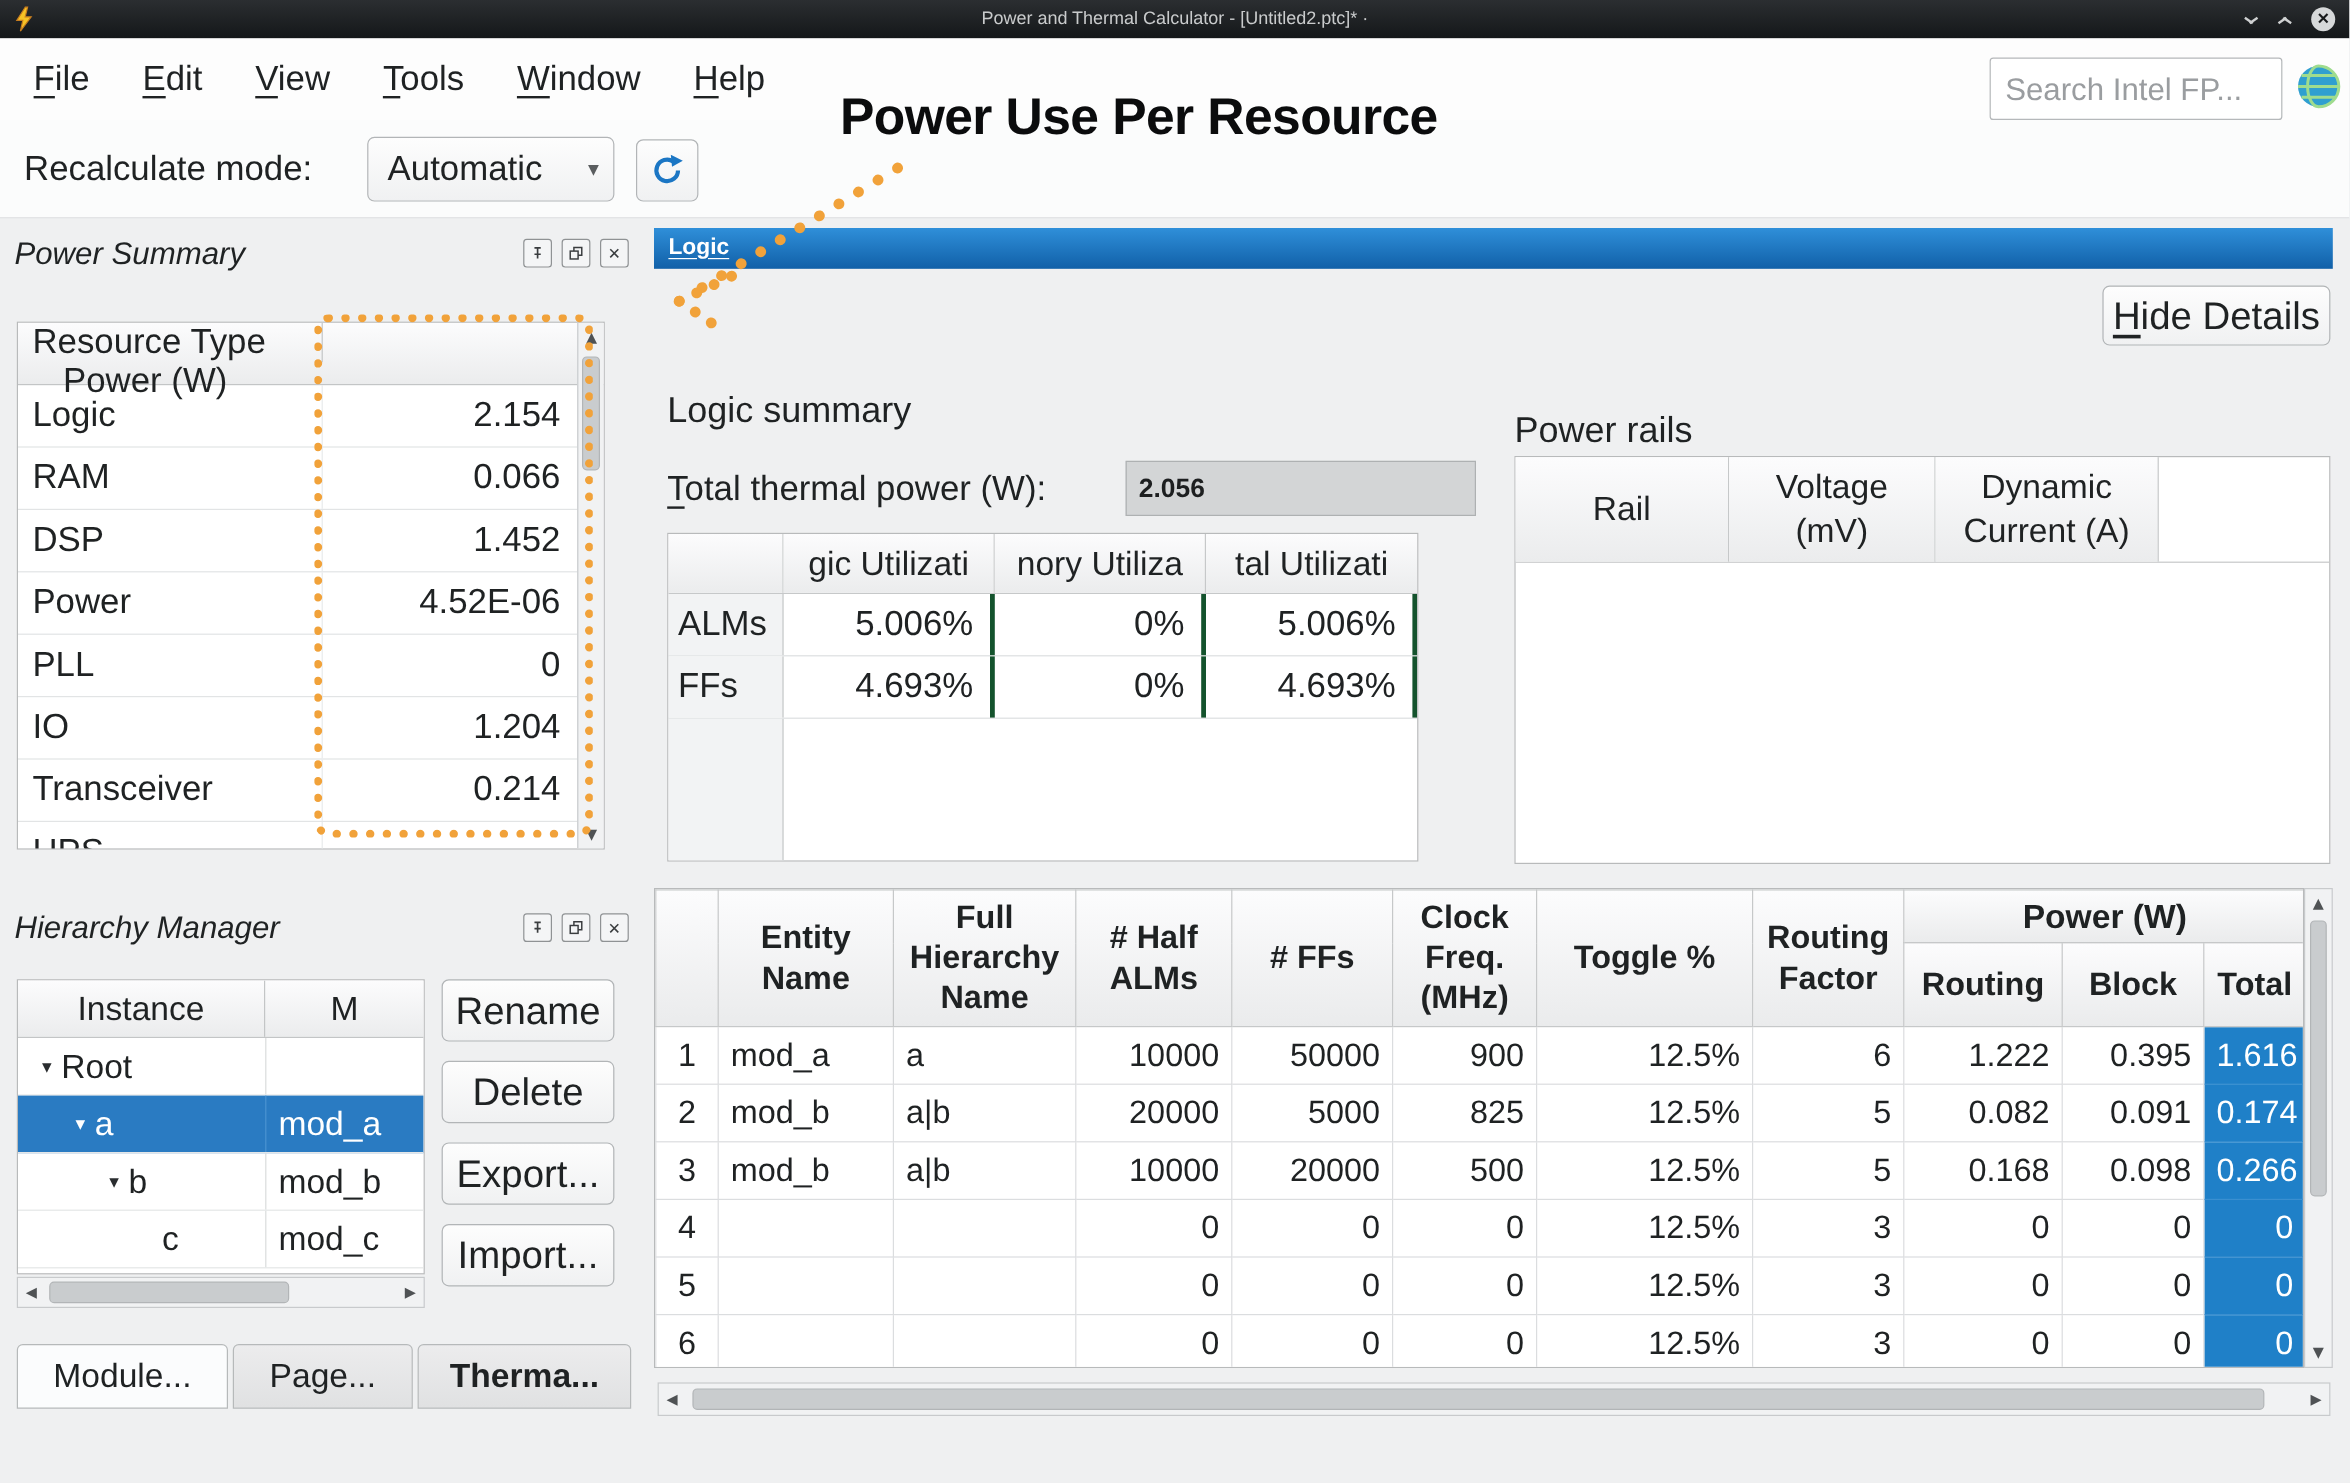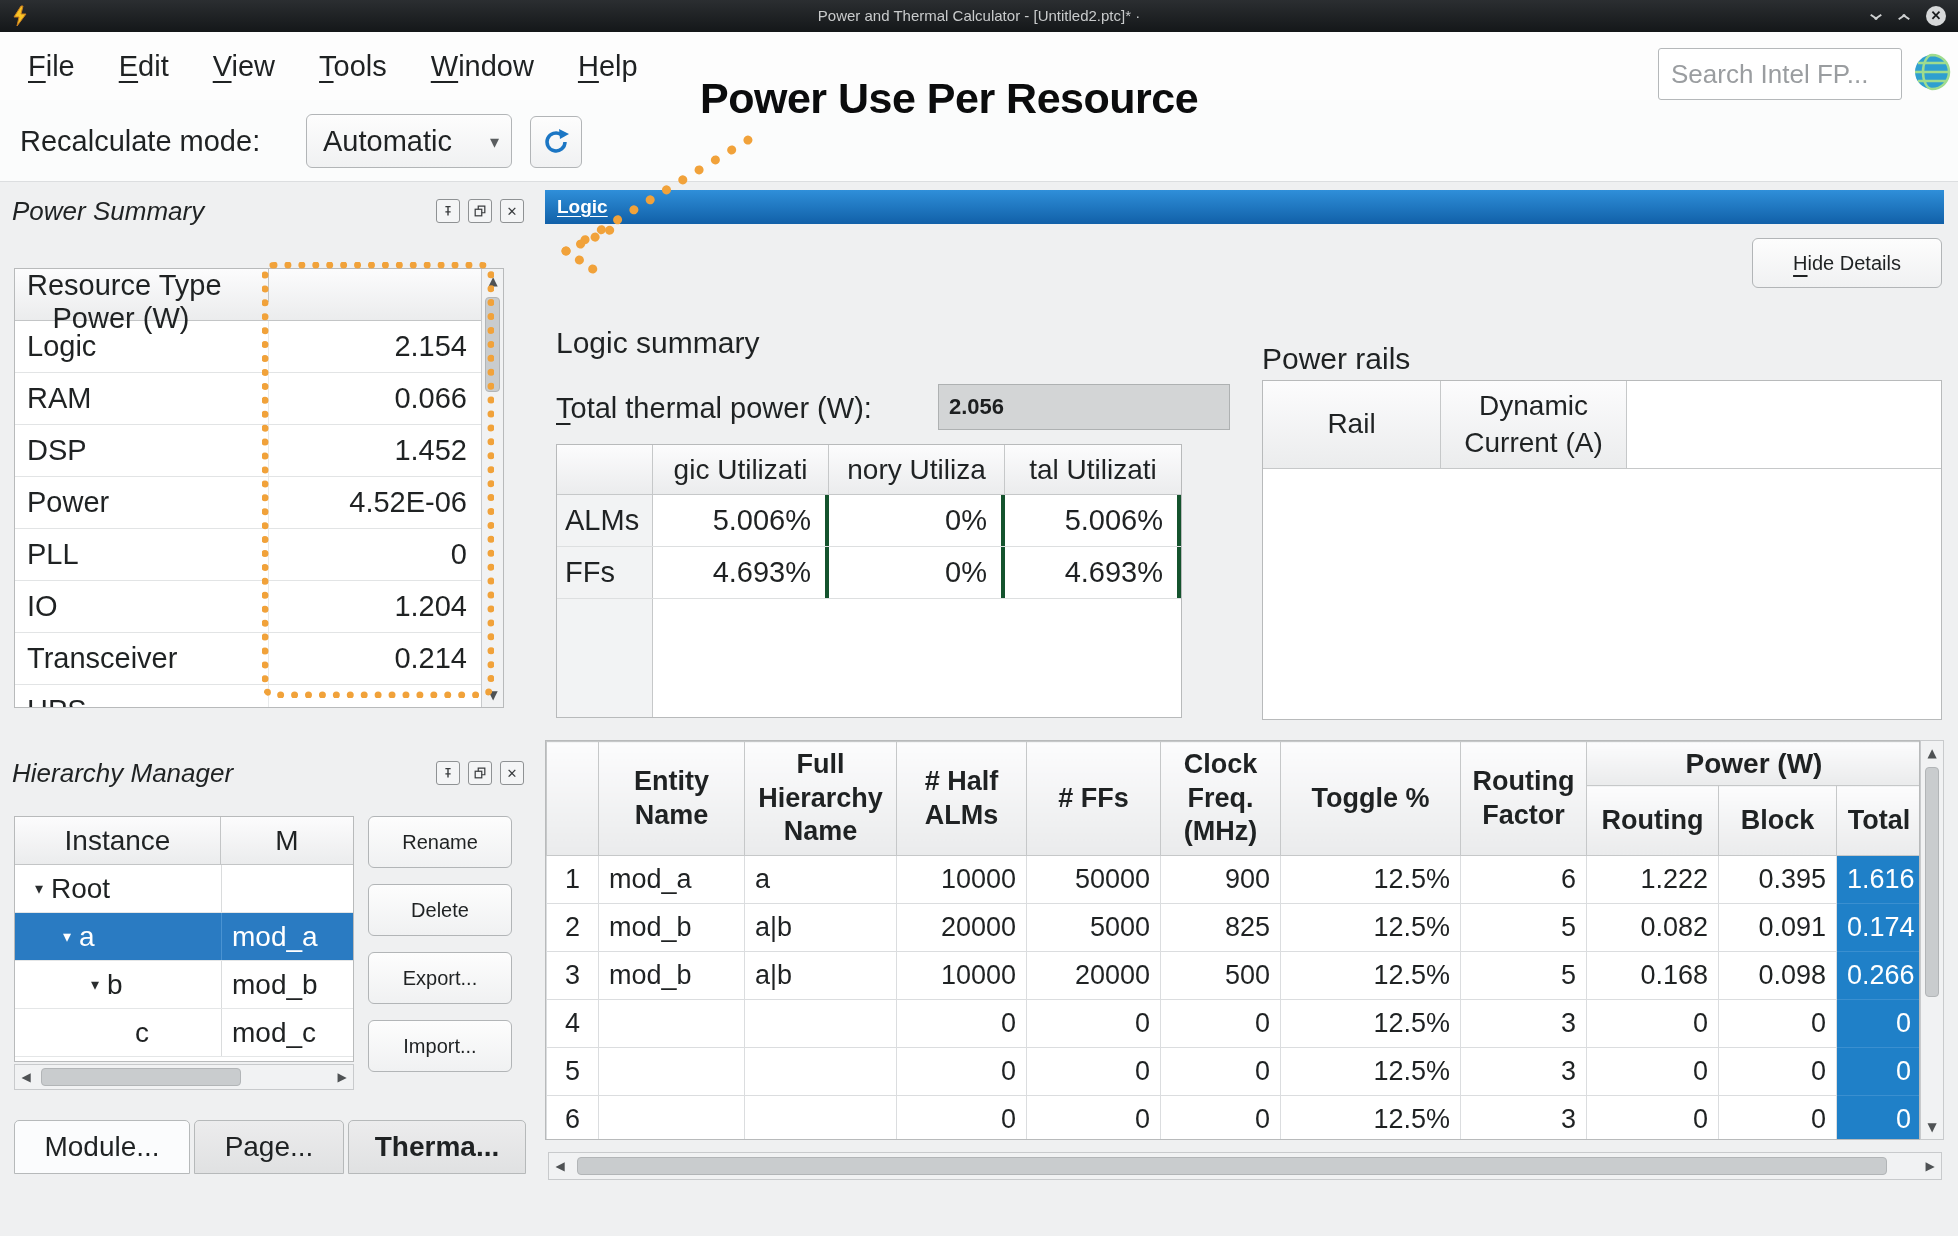--- a/index.html
+++ b/index.html
@@ -95,21 +95,21 @@
   .tree-row.sel { background:#2a7bc2; color:#fff; }
   .tree-row.sel .tr-mod { border-left-color:#4a93d2; }
   .tree-row.sel .expander { color:#fff; }
   .hm-hscroll { position:absolute; left:14px; top:1064px; width:340px; height:26px; background:#f1f2f3;
     border:1px solid #c8cacc; }
   .hm-hscroll .sb-arr { position:absolute; top:0; height:24px; }
   .hm-hscroll .sb-arr.left { left:0; } .hm-hscroll .sb-arr.right { right:0; }
   .hm-hscroll .sb-thumb { top:3px; height:18px; left:26px; width:200px; }
   .side-btn { position:absolute; left:368px; width:144px; height:52px; }
   .btn { background:linear-gradient(#fdfdfd,#f0f1f2); border:1px solid #b2b5b7; border-radius:6px;
-    font-size:20px; color:#1f2223; display:flex; align-items:center; justify-content:center; }
+    font-size:32px; color:#1f2223; display:flex; align-items:center; justify-content:center; }
   .tab { position:absolute; top:1120px; height:54px; border:1px solid #b6b9ba; border-radius:5px 5px 0 0;
     display:flex; align-items:center; justify-content:center; font-size:28px;
     background:linear-gradient(#ececed,#e0e1e2); }
   .tab.active { background:#fbfcfd; }
 
   
   .logic-bar { position:absolute; left:545px; top:190px; width:1399px; height:34px;
     background:linear-gradient(#2f8fd9,#1160a8); color:#fff; font-size:19px; font-weight:bold;
     display:flex; align-items:center; padding-left:12px; }
   .logic-bar span { text-decoration:underline; text-underline-offset:3px; }
@@ -367,20 +367,21 @@
       <div class="ut-val">0%</div>
       <div class="ut-val">4.693%</div>
     </div>
     <div class="ut-strip"></div>
   </div>
 
   <div class="section-label" style="left:1262px; top:326px;margin-top:16px;">Power rails</div>
   <div class="rails-table">
     <div class="rt-hrow">
       <div class="rt-hcell" style="width:178px;">Rail</div>
+      <div class="rt-hcell" style="width:172px;">Voltage (mV)</div>
       <div class="rt-hcell" style="width:186px;">Dynamic Current (A)</div>
     </div>
   </div>
 
   <div class="entity-wrap">
     <table class="etab">
       <colgroup>
         <col style="width:52px">
           <col style="width:146px">
           <col style="width:152px">

